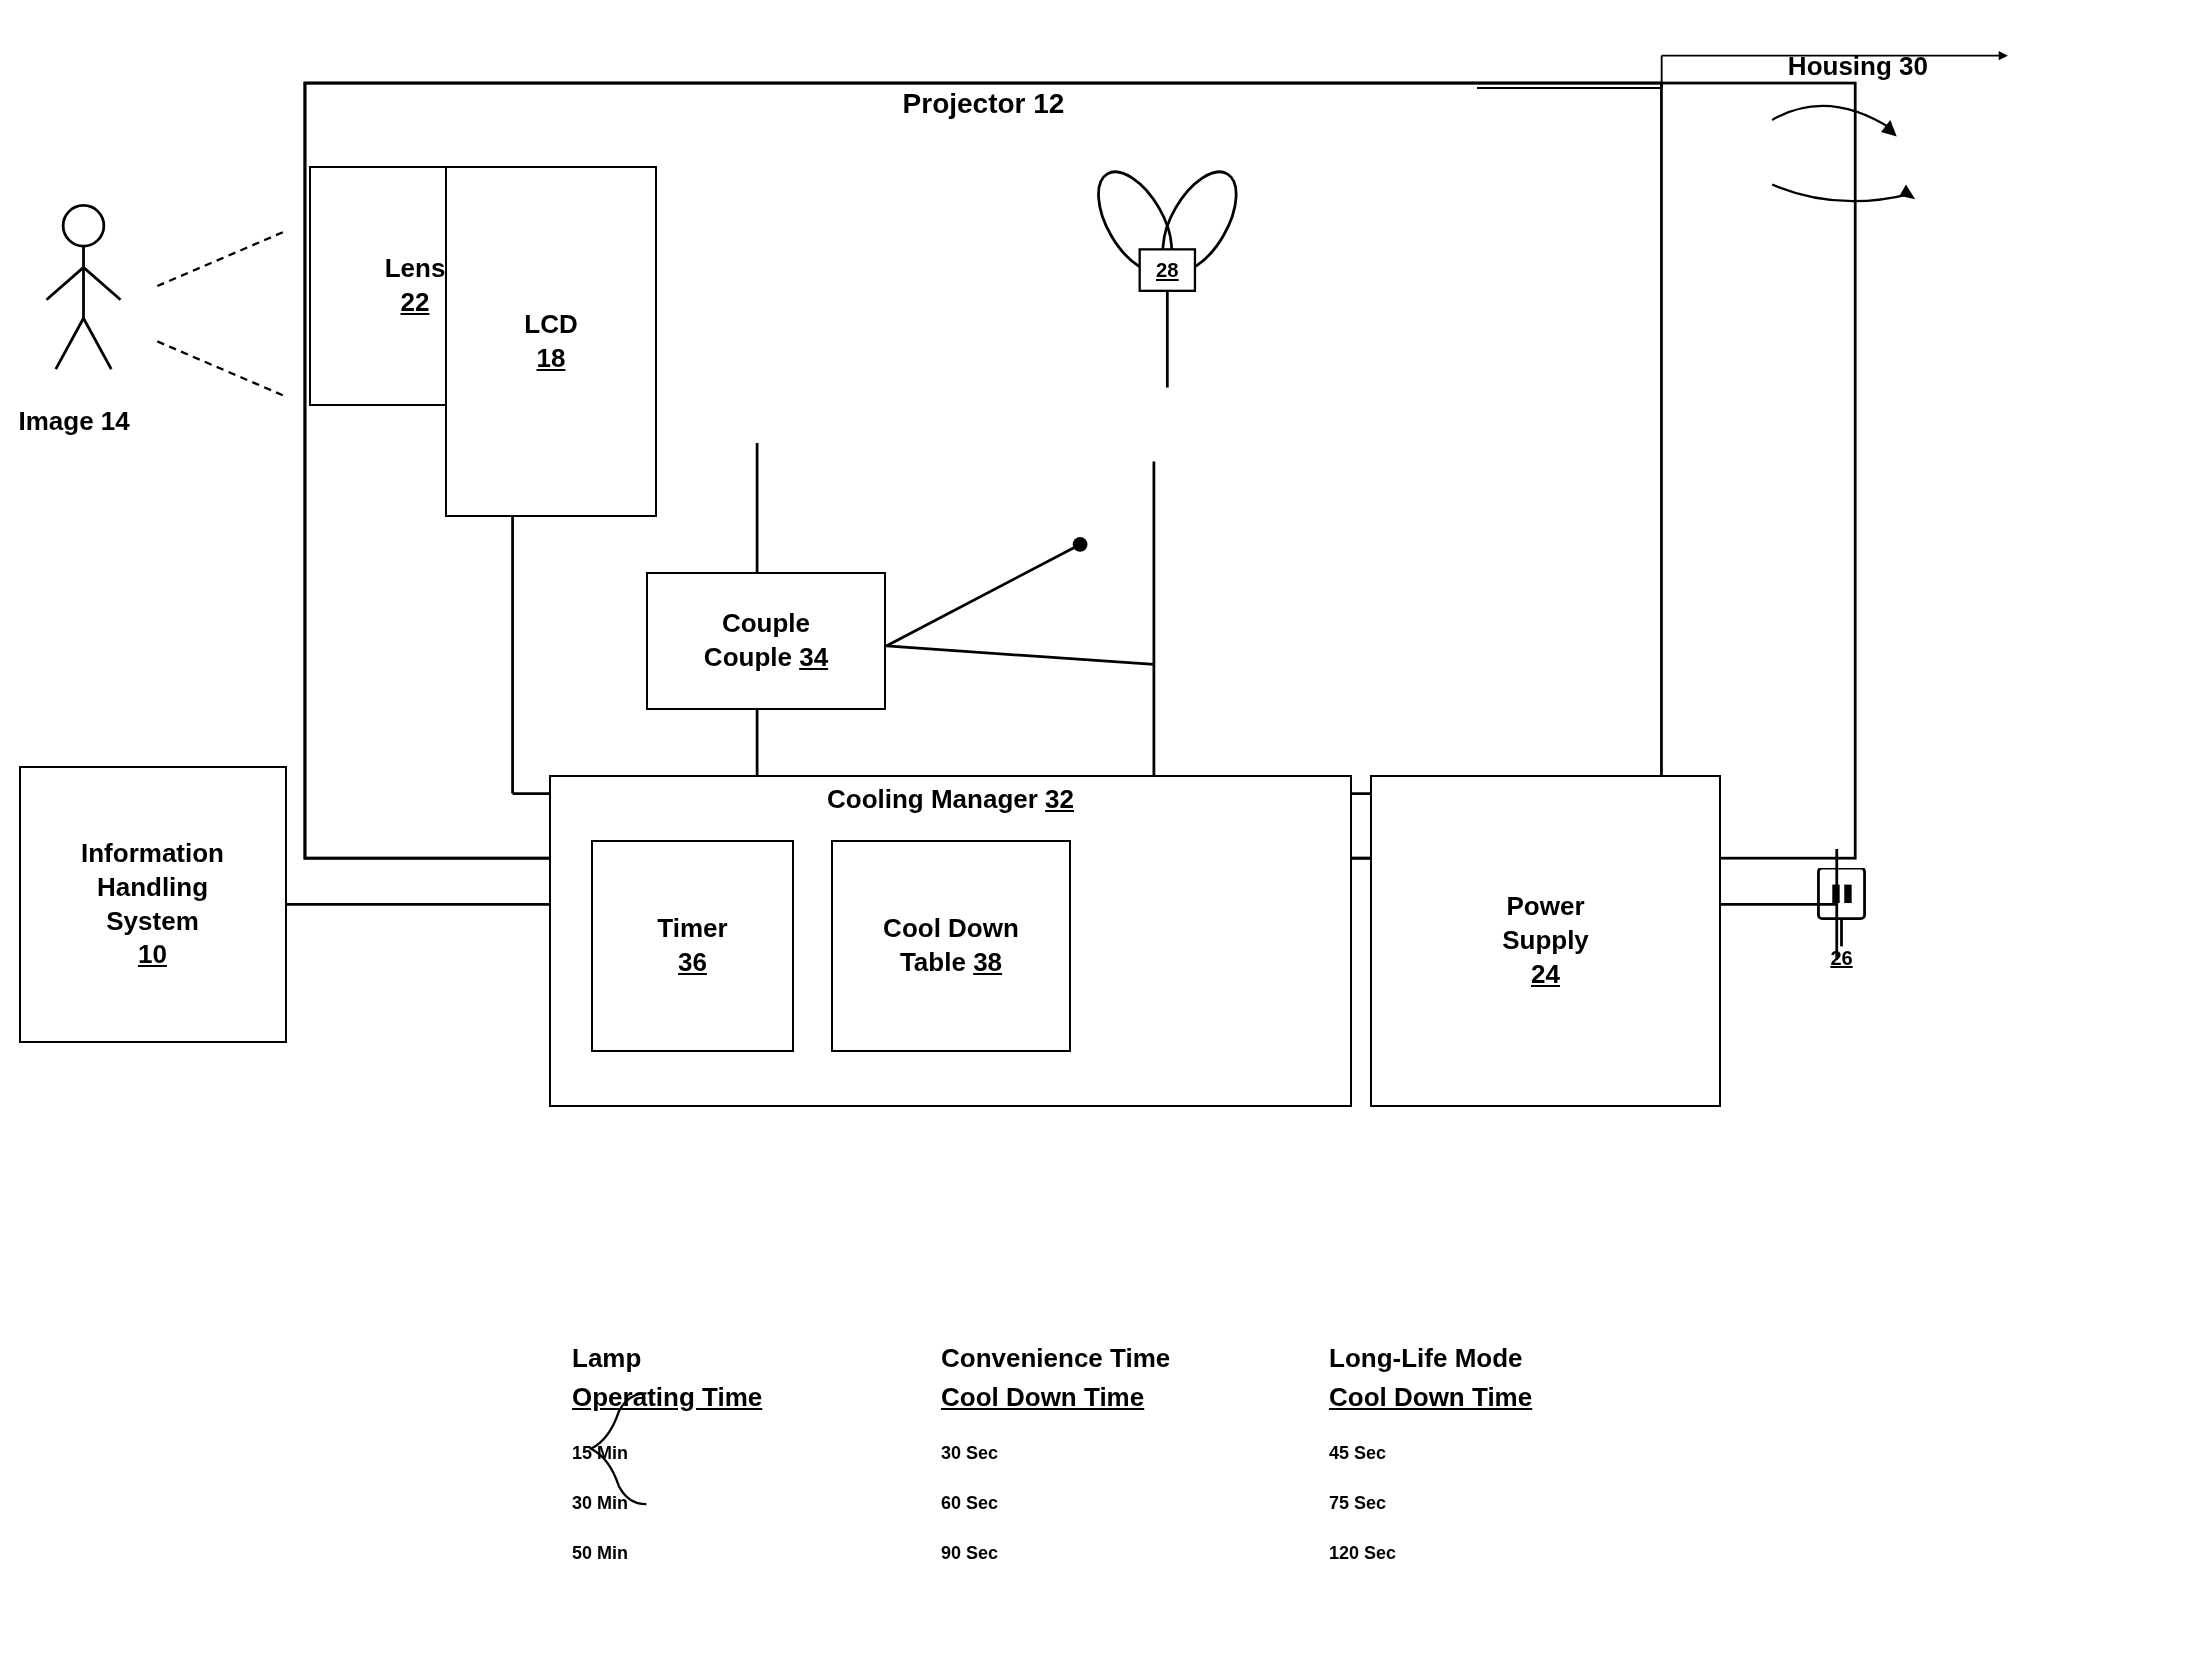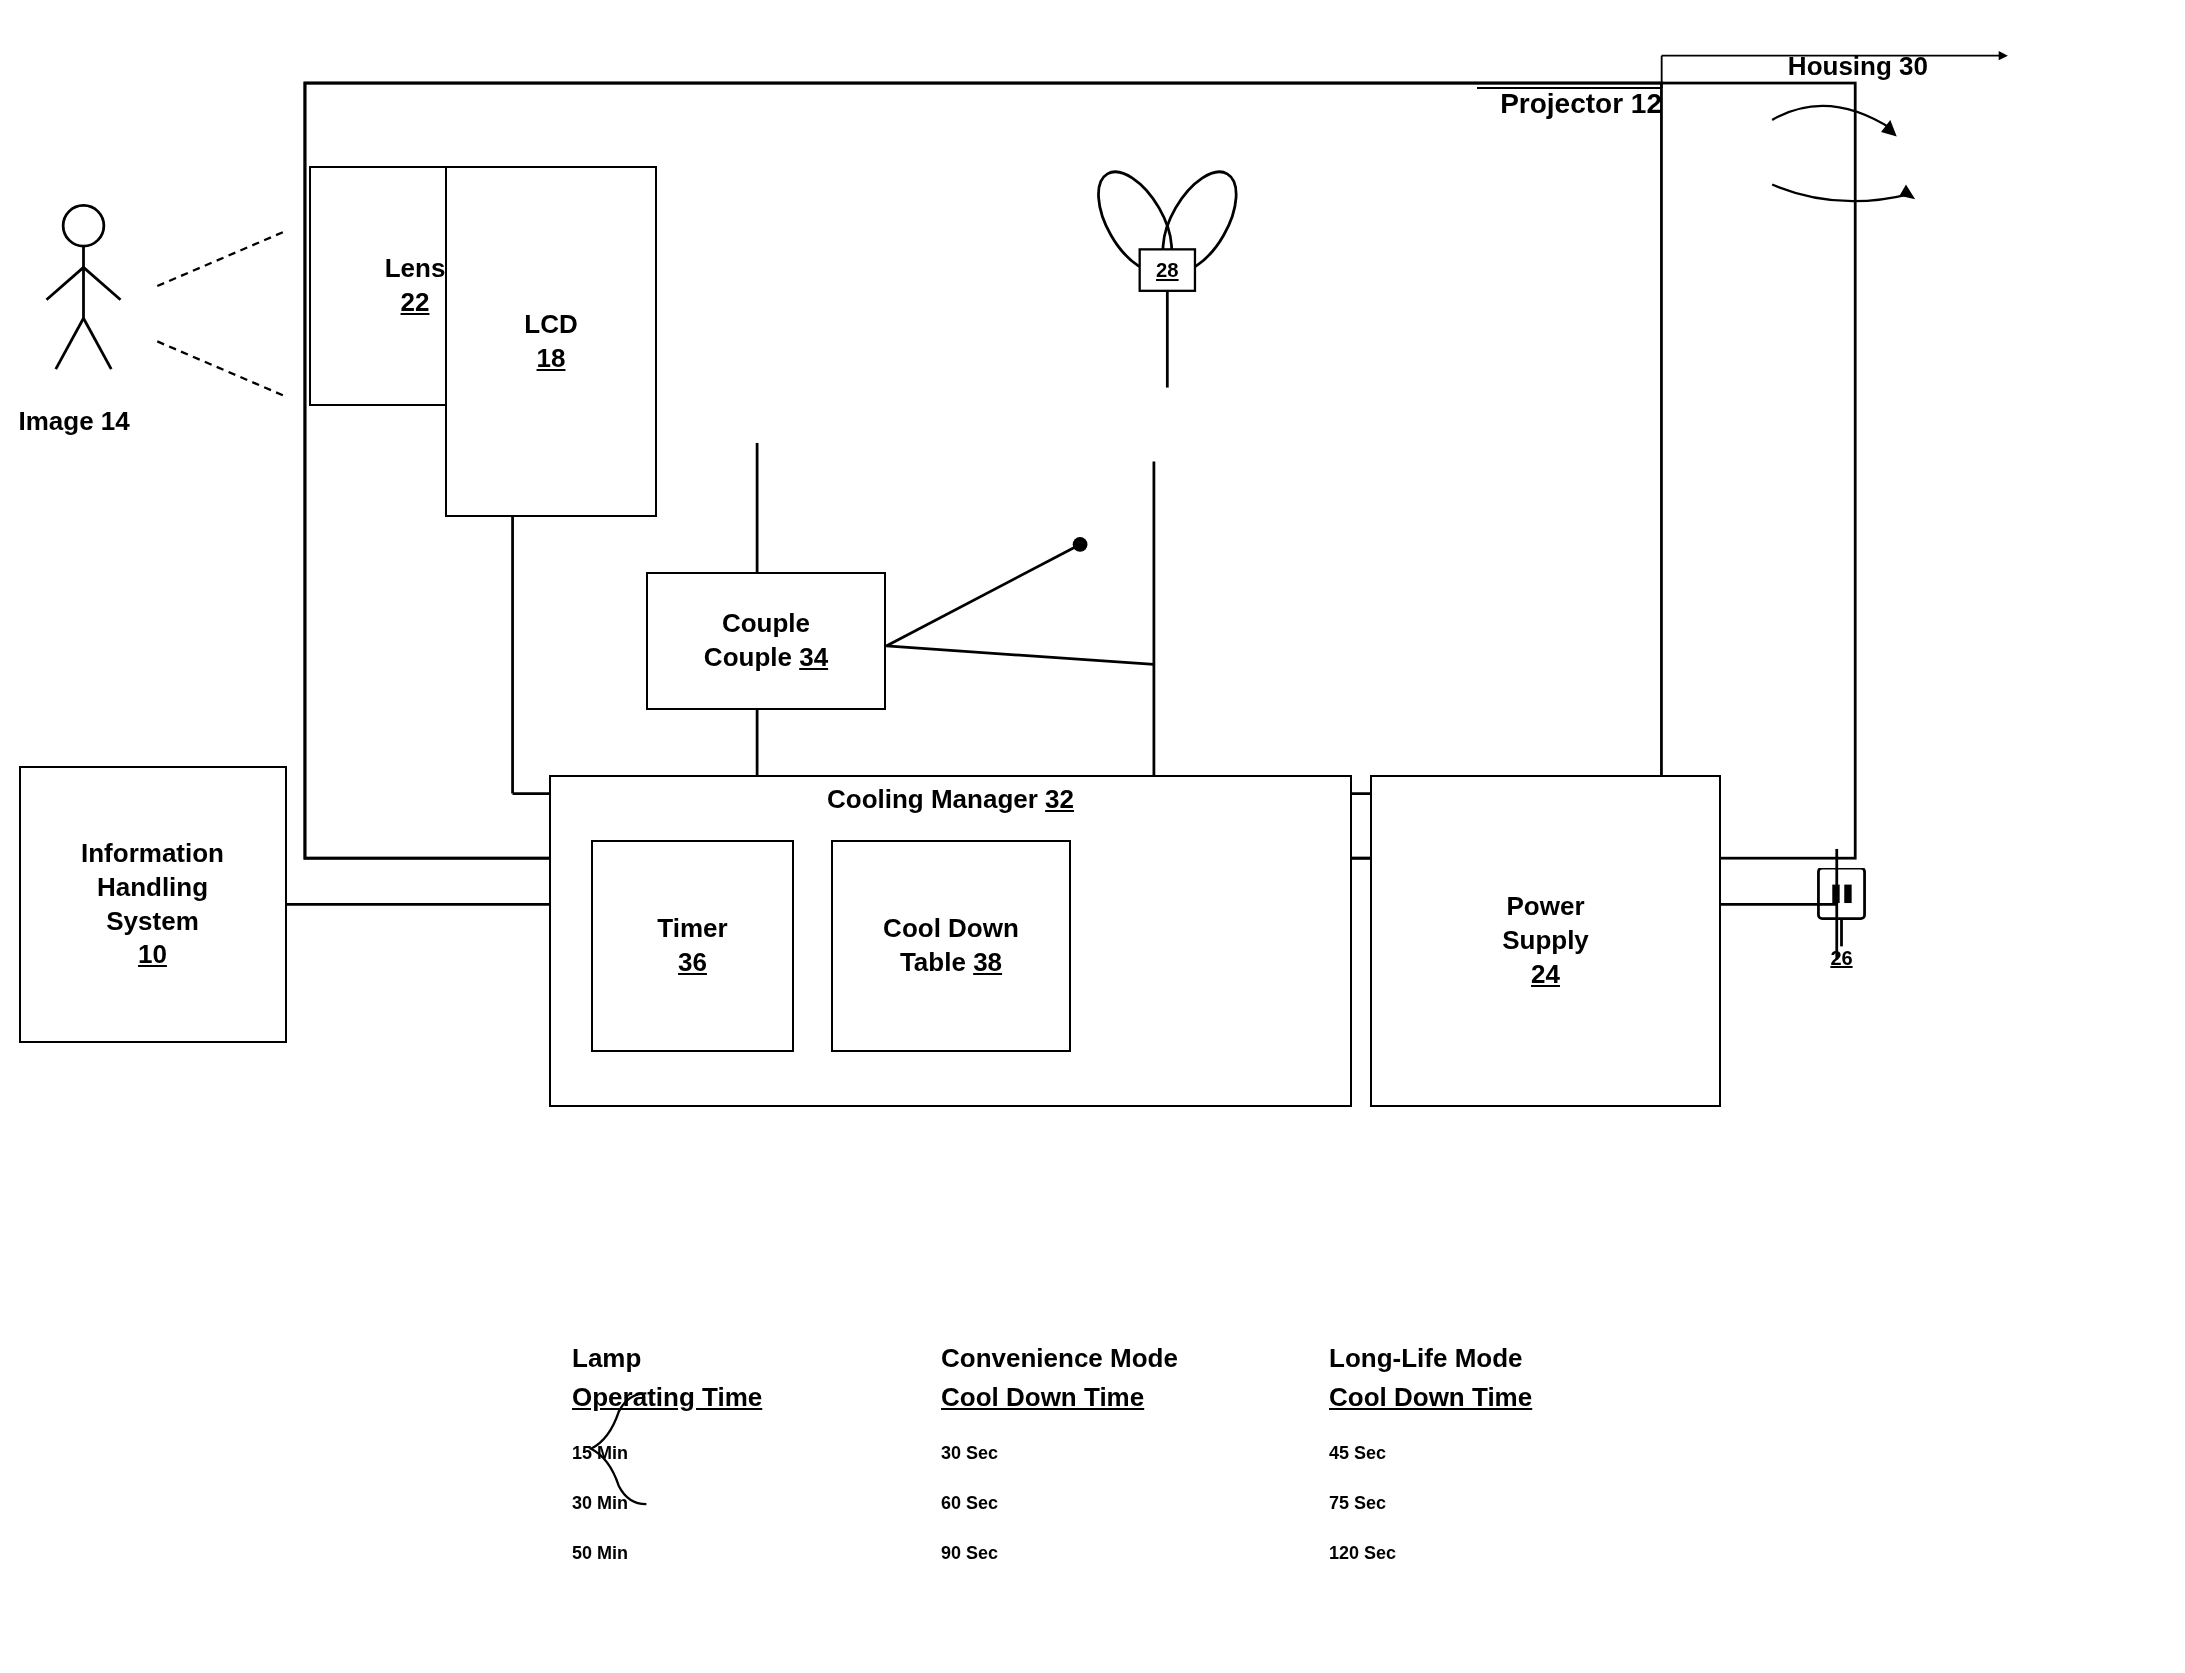--- a/index.html
+++ b/index.html
@@ -100,21 +100,21 @@
 
     <path d="M 700 1510 Q 680 1510 670 1530 Q 660 1560 640 1570 Q 660 1580 670 1610 Q 680 1630 700 1630" fill="none" stroke="#000" stroke-width="2.5"></path>
 
     <circle cx="820" cy="760" r="8" fill="#000"></circle>
   </svg>
 
   <div style="position:absolute; top:51px; right:258px; font-size:26px; font-weight:bold;">
     <span>Housing 30</span>
   </div>
 
-  <div style="position:absolute; top:88px; left:305px; width:1357px; text-align:right; font-size:28px; font-weight:bold;">
+  <div style="position:absolute; top:88px; left:305px; width:1357px; text-align:center; font-size:28px; font-weight:bold;">
     <span>Projector 12</span>
   </div>
 
   <div class="person-figure">
     <svg viewBox="0 0 120 200" width="111" height="185">
 
       <circle cx="60" cy="30" r="22" fill="none" stroke="#000" stroke-width="3"></circle>
 
       <line x1="60" y1="52" x2="60" y2="130" stroke="#000" stroke-width="3"></line>
 
@@ -222,21 +222,21 @@
         <span>Lamp</span><br>
         <span style="text-decoration:underline;">Operating Time</span>
       </div>
       <div class="table-row">15 Min</div>
       <div class="table-row">30 Min</div>
       <div class="table-row">50 Min</div>
     </div>
 
     <div style="position:absolute; left:443px; top:18.5px; font-size:26px; font-weight:bold; line-height:1.5;">
       <div>
-        <span>Convenience Mode</span><br>
+        <span>Convenience Time</span><br>
         <span style="text-decoration:underline;">Cool Down Time</span>
       </div>
       <div class="table-row">30 Sec</div>
       <div class="table-row">60 Sec</div>
       <div class="table-row">90 Sec</div>
     </div>
 
     <div style="position:absolute; left:831px; top:18.5px; font-size:26px; font-weight:bold; line-height:1.5;">
       <div>
         <span>Long-Life Mode</span><br>

